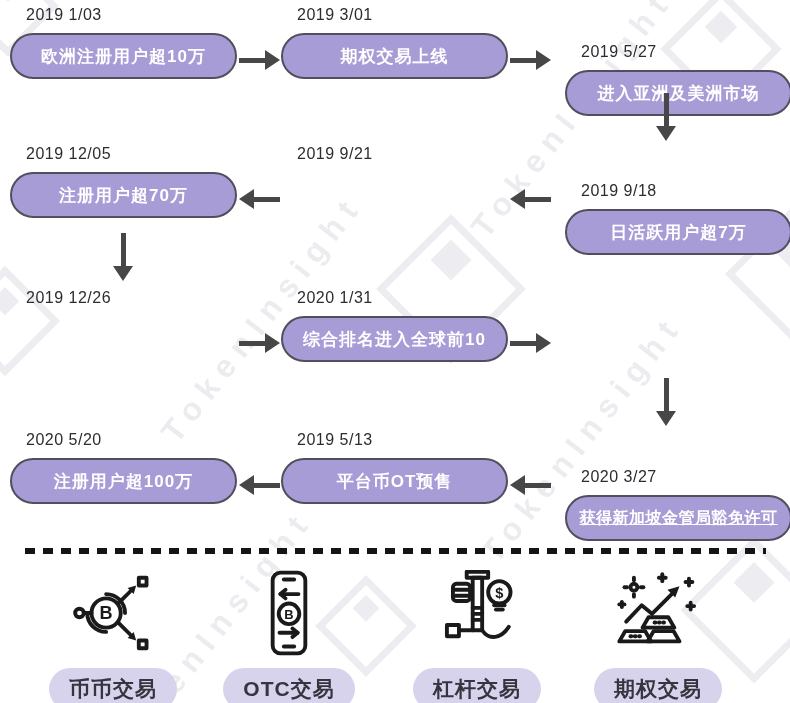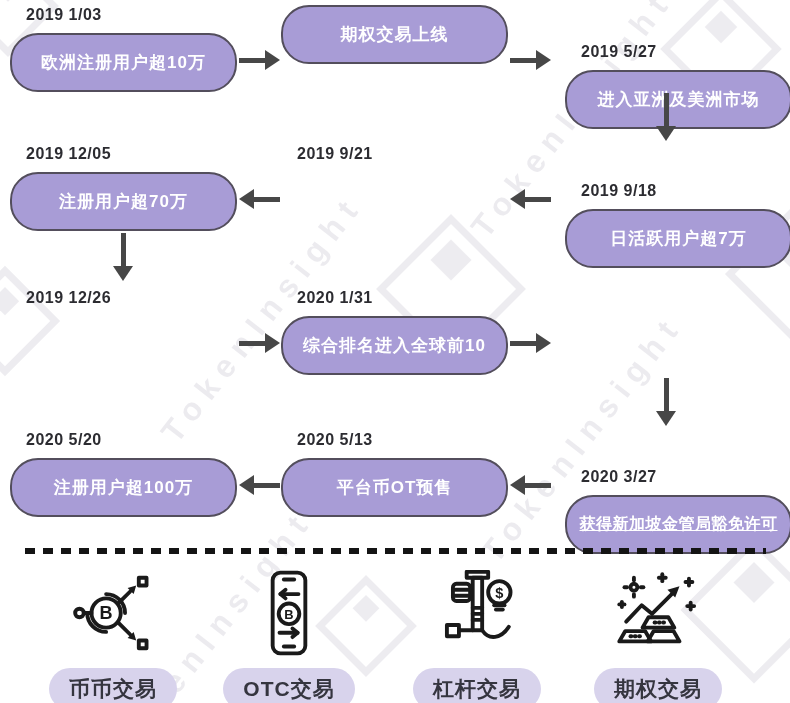--- a/index.html
+++ b/index.html
@@ -22,25 +22,25 @@
     position:absolute; left:12%; top:12%; width:32%; height:32%;
     background:rgba(118,112,136,0.13);
   }
   
   .node { position:absolute; z-index:2; }
   .c1 { left:10px;  width:227px; }
   .c2 { left:281px; width:227px; }
   .c3 { left:565px; width:227px;margin-top:37px; }
   .date {
     line-height:20px; margin-bottom:8px; padding-left:16px;
-    font-size:16px; font-weight:bold; letter-spacing:0.5px;
+    font-size:16px; font-weight:normal; letter-spacing:0.5px;
     color:var(--date-text,#2c2c31); white-space:nowrap;
   }
   .pill {
-    box-sizing:border-box; height:59px; border-radius:28px;
+    box-sizing:border-box; height:46px; border-radius:28px;
     border:2px solid var(--pill-border,#534e5c);
     background:var(--pill-fill,#a89cd6);
     display:flex; align-items:center; justify-content:center;
     color:var(--pill-text,#ffffff); font-weight:bold; font-size:17px;
     letter-spacing:1px; white-space:nowrap;
   }
   
   .harrow { position:absolute; z-index:2; width:41px; height:20px; }
   .harrow .shaft { position:absolute; top:7.5px; height:5px; background:var(--arrow,#474747); }
   .harrow.right .shaft { left:0; width:27px; }
@@ -113,20 +113,21 @@
     </div>
   <div class="wm-diamond" style="left:330px; top:590px; width:72px;  height:72px;">
       <span class="inner"></span>
     </div>
 
   <div class="node c1" style="top:5px;">
     <div class="date">2019 1/03</div>
     <div class="pill">欧洲注册用户超10万</div>
   </div>
   <div class="node c2" style="top:5px;">
+    <div class="date">2019 3/01</div>
     <div class="pill">期权交易上线</div>
   </div>
   <div class="node c3" style="top:5px;">
     <div class="date">2019 5/27</div>
     <div class="pill">进入亚洲及美洲市场</div>
   </div>
   <div class="harrow right" style="left:239px; top:50px;">
       <span class="shaft"></span>
       <span class="head"></span>
     </div>
@@ -181,21 +182,21 @@
   <div class="varrow" style="left:656px; top:378px;">
       <span class="shaft"></span>
       <span class="head"></span>
     </div>
 
   <div class="node c1" style="top:430px;">
     <div class="date">2020 5/20</div>
     <div class="pill">注册用户超100万</div>
   </div>
   <div class="node c2" style="top:430px;">
-    <div class="date">2020 5/13</div>
+    <div class="date">2019 5/13</div>
     <div class="pill">平台币OT预售</div>
   </div>
   <div class="node c3" style="top:430px;">
     <div class="date">2020 3/27</div>
     <div class="pill" style="font-size:16px; letter-spacing:0.5px;text-decoration:underline;">获得新加坡金管局豁免许可</div>
   </div>
   <div class="harrow left" style="left:239px; top:475px;">
       <span class="shaft"></span>
       <span class="head"></span>
     </div>

